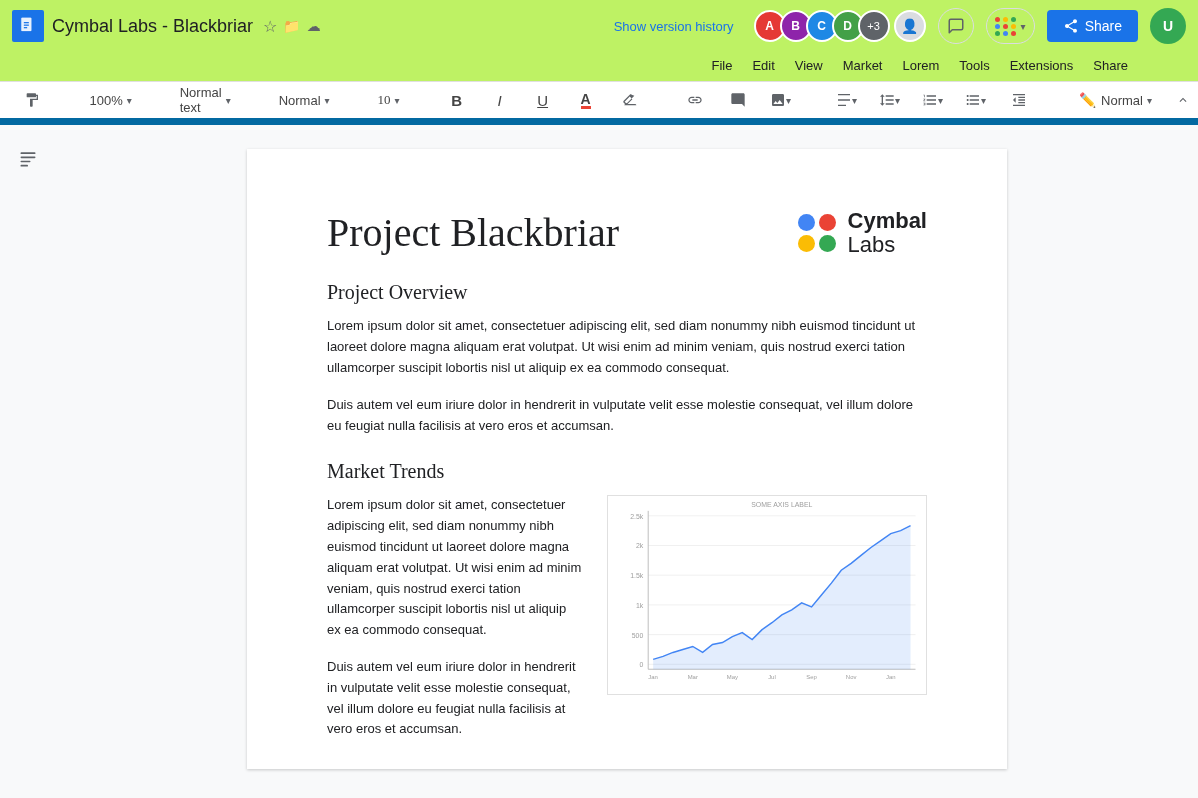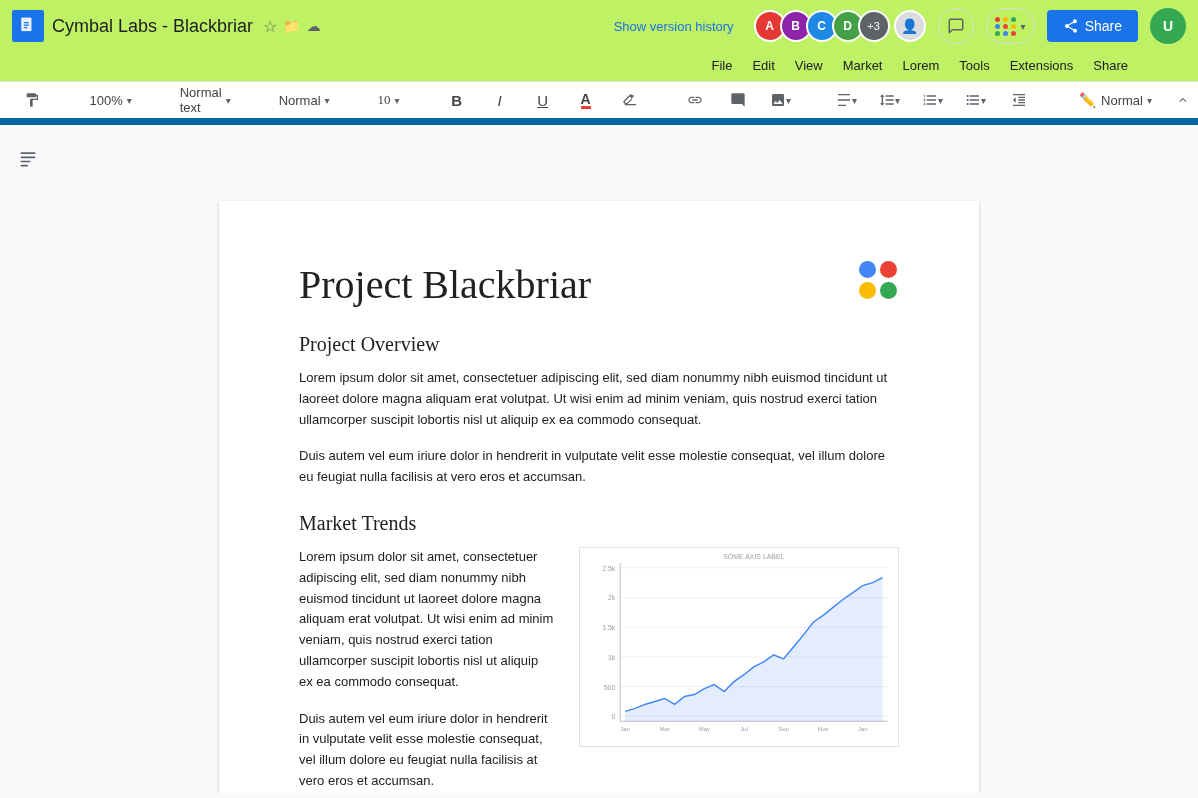--- a/index.html
+++ b/index.html
@@ -254,21 +254,20 @@
       color: #444;
       border: none;
       background: none;
     }
 
     
     .main-area {
       display: flex;
       height: calc(798px - 130px);
       overflow: hidden;
-      flex-direction: column;
     }
     .left-panel {
       width: 56px;
       background: #f8f9fa;
       border-right: none;
       display: flex;
       flex-direction: column;
       align-items: center;
       padding-top: 16px;
     }
@@ -626,20 +625,28 @@
         <div>
           <h1 class="doc-main-title">Project Blackbriar</h1>
         </div>
         <div class="doc-logo">
           <div class="logo-dots">
             <div class="logo-dot" style="background:#4285f4;"></div>
             <div class="logo-dot" style="background:#ea4335;"></div>
             <div class="logo-dot" style="background:#fbbc04;"></div>
             <div class="logo-dot" style="background:#34a853;"></div>
           </div>
+          <div>
+            <div style="font-size:22px;font-weight:700;color:#202124;line-height:1.1;">
+              <span>Cymbal</span>
+            </div>
+            <div style="font-size:22px;font-weight:400;color:#202124;line-height:1.1;">
+              <span>Labs</span>
+            </div>
+          </div>
         </div>
       </div>
 
       <div>
         <h2 class="section-heading">Project Overview</h2>
         <p class="doc-paragraph">Lorem ipsum dolor sit amet, consectetuer adipiscing elit, sed diam nonummy nibh euismod tincidunt ut laoreet dolore magna aliquam erat volutpat. Ut wisi enim ad minim veniam, quis nostrud exerci tation ullamcorper suscipit lobortis nisl ut aliquip ex ea commodo consequat.</p>
         <p class="doc-paragraph">Duis autem vel eum iriure dolor in hendrerit in vulputate velit esse molestie consequat, vel illum dolore eu feugiat nulla facilisis at vero eros et accumsan.</p>
       </div>
 
       <div style="margin-top:24px;">

